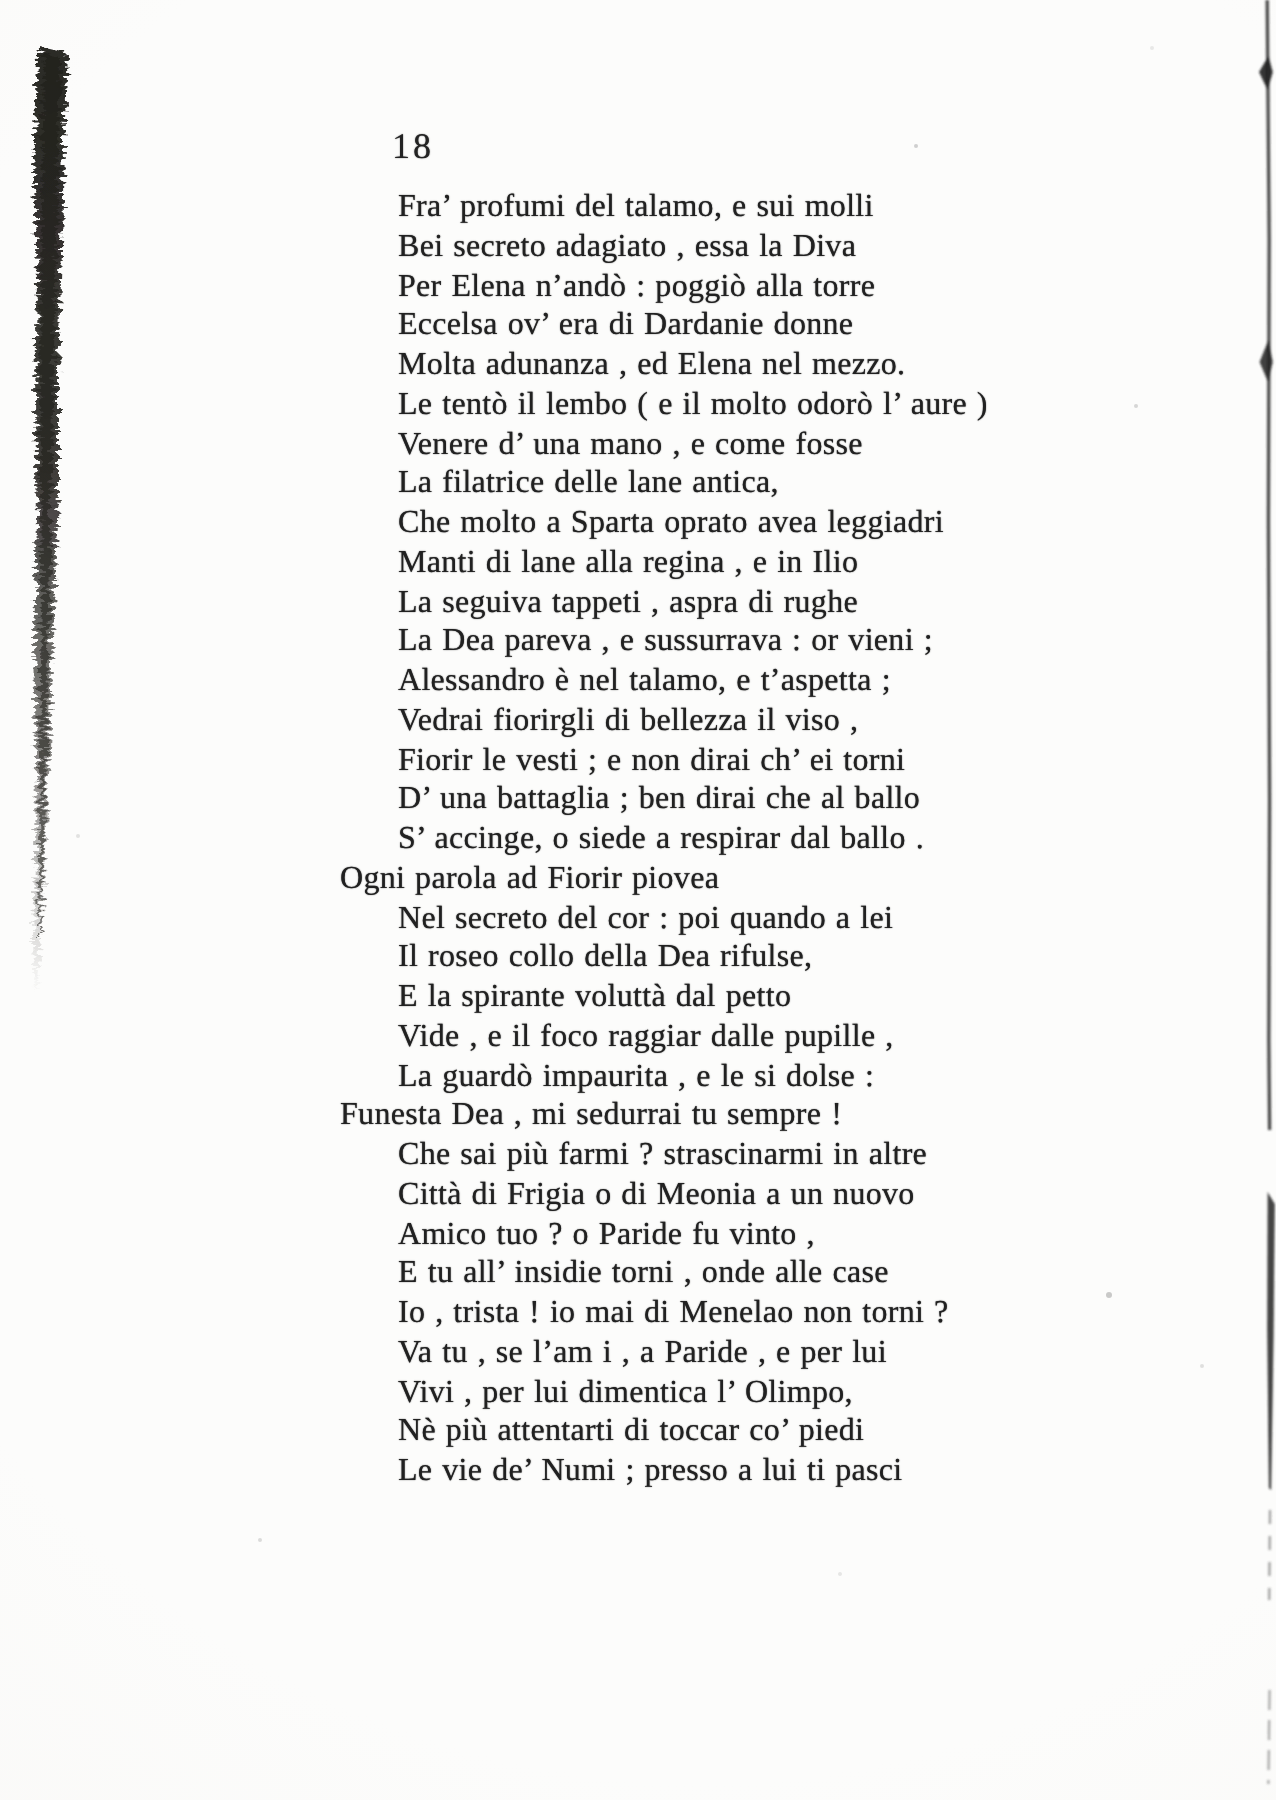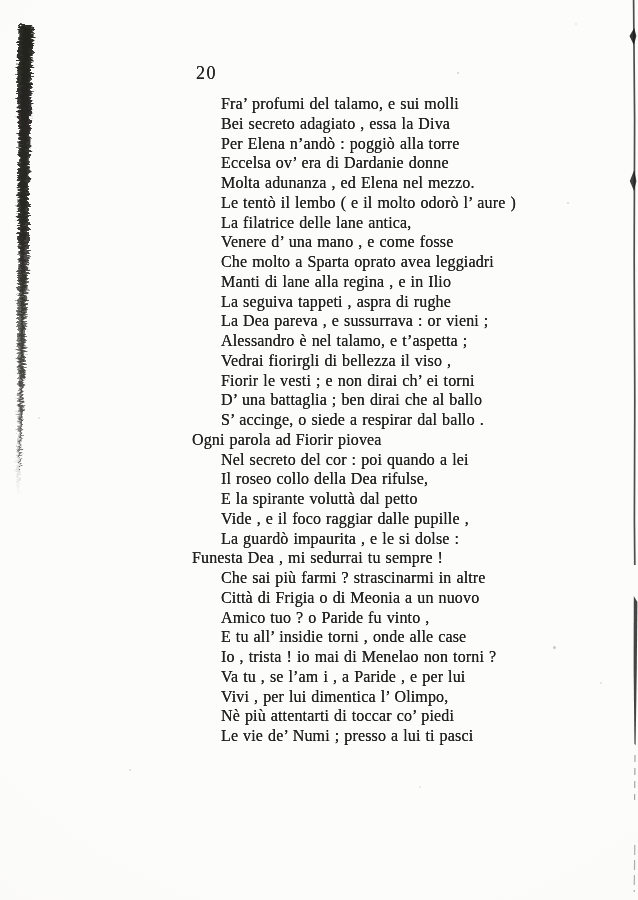--- a/index.html
+++ b/index.html
@@ -38,21 +38,21 @@
     top: 94px;
     width: 420px;
     font-size: 16px;
     line-height: 19.75px;
     letter-spacing: 0.15px;
     word-spacing: 0.8px;
     white-space: nowrap;
     color: #212121;
     text-shadow: 0 0 0.6px rgba(25,25,25,0.9);
   }
-  .line { padding-left: 29px; margin-left: 22px; }
+  .line { padding-left: 29px; }
   .line.outdent { padding-left: 0; }
   .speck {
     position: absolute;
     width: 2px;
     height: 2px;
     border-radius: 50%;
     background: rgba(70,70,70,0.35);
   }
 </style>
 </head>
@@ -98,31 +98,31 @@
     <div class="speck" style="left:457px; top:72px;  opacity:.7"></div>
     <div class="speck" style="left:567px; top:202px; opacity:.6"></div>
     <div class="speck" style="left:553px; top:646px; opacity:.8; width:3px; height:3px"></div>
     <div class="speck" style="left:600px; top:682px; opacity:.45"></div>
     <div class="speck" style="left:129px; top:769px; opacity:.5"></div>
     <div class="speck" style="left:419px; top:786px; opacity:.35"></div>
     <div class="speck" style="left:38px;  top:417px; opacity:.4"></div>
     <div class="speck" style="left:575px; top:23px;  opacity:.3"></div>
   </div>
 
-  <div class="page-number">20</div>
+  <div class="page-number">18</div>
 
   <div class="poem">
       <div class="line">Fra’ profumi del talamo, e sui molli</div>
       <div class="line">Bei secreto adagiato , essa la Diva</div>
       <div class="line">Per Elena n’andò : poggiò alla torre</div>
       <div class="line">Eccelsa ov’ era di Dardanie donne</div>
       <div class="line">Molta adunanza , ed Elena nel mezzo.</div>
       <div class="line">Le tentò il lembo ( e il molto odorò l’ aure )</div>
+      <div class="line">Venere d’ una mano , e come fosse</div>
       <div class="line">La filatrice delle lane antica,</div>
-      <div class="line">Venere d’ una mano , e come fosse</div>
       <div class="line">Che molto a Sparta oprato avea leggiadri</div>
       <div class="line">Manti di lane alla regina , e in Ilio</div>
       <div class="line">La seguiva tappeti , aspra di rughe</div>
       <div class="line">La Dea pareva , e sussurrava : or vieni ;</div>
       <div class="line">Alessandro è nel talamo, e t’aspetta ;</div>
       <div class="line">Vedrai fiorirgli di bellezza il viso ,</div>
       <div class="line">Fiorir le vesti ; e non dirai ch’ ei torni</div>
       <div class="line">D’ una battaglia ; ben dirai che al ballo</div>
       <div class="line">S’ accinge, o siede a respirar dal ballo .</div>
       <div class="line outdent">Ogni parola ad Fiorir piovea</div>

